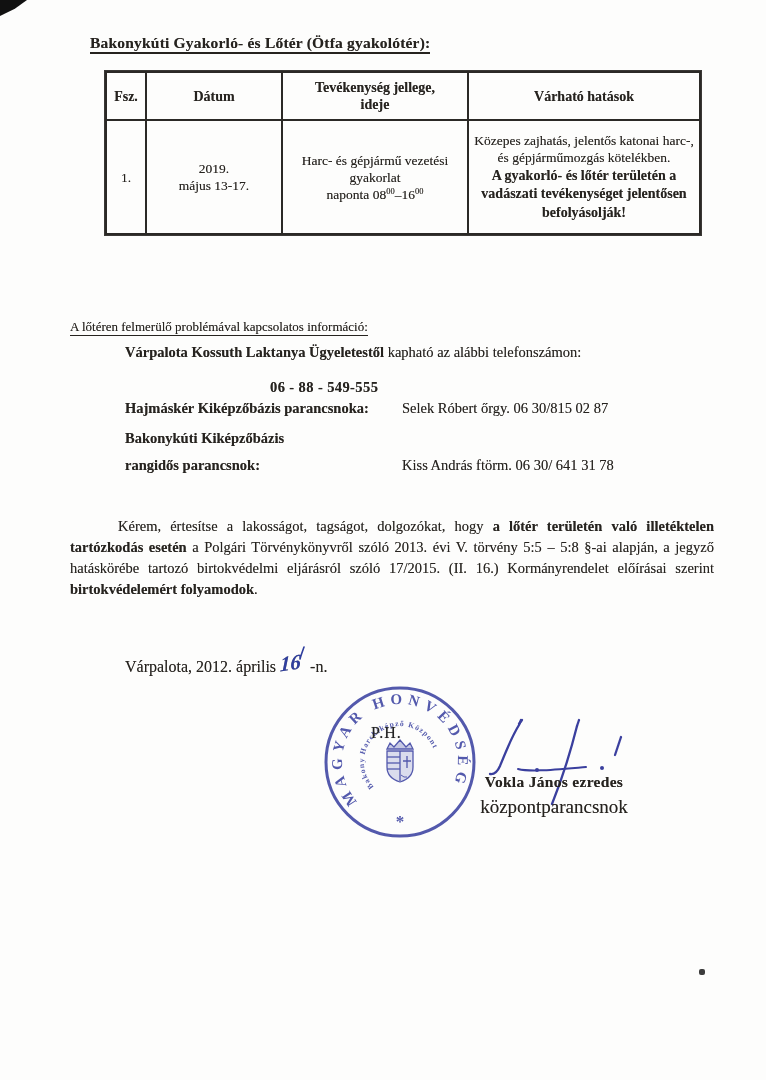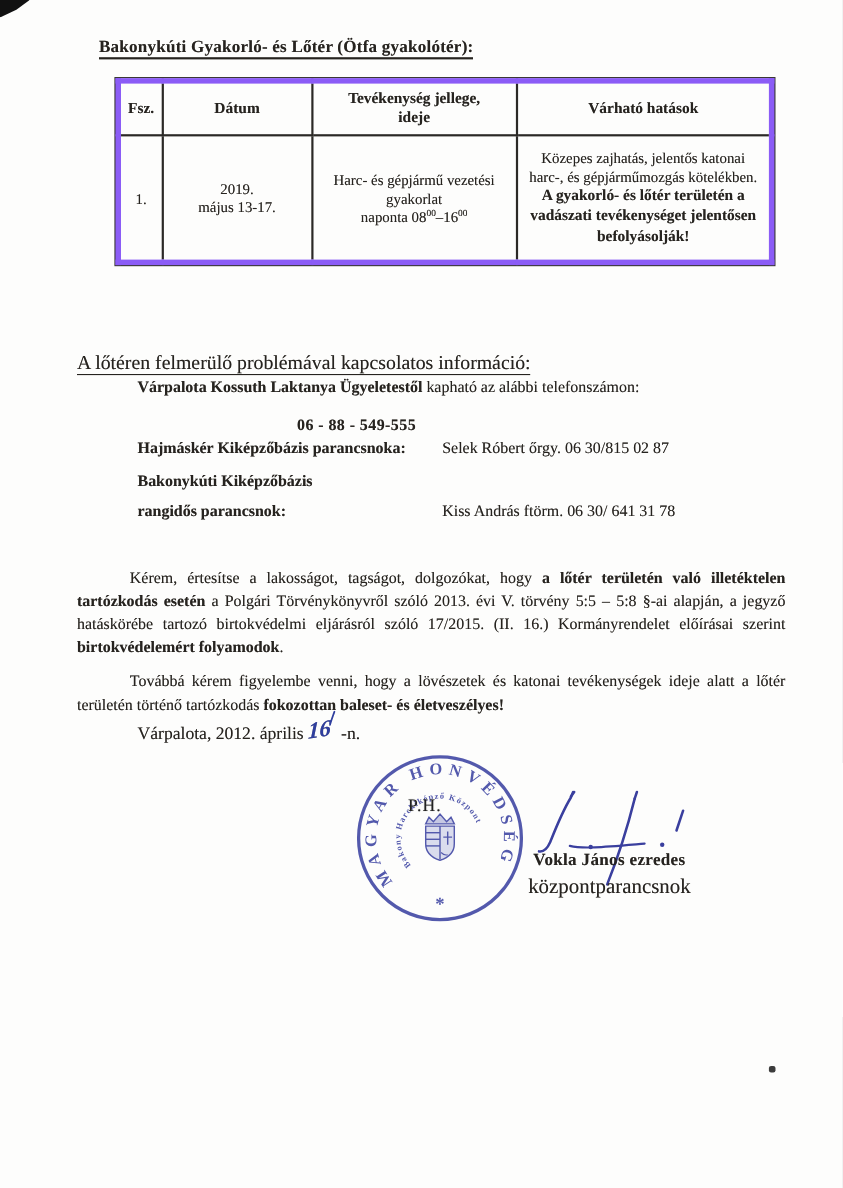--- a/index.html
+++ b/index.html
@@ -40,40 +40,40 @@
   .sched-table{
     position:absolute;left:105px;top:71px;
     border-collapse:collapse;table-layout:fixed;
     font-size:13.5px;line-height:17px;
   }
   .sched-table td,.sched-table th{
     border:2.2px solid #2b2926;
     text-align:center;vertical-align:middle;
     padding:3px 5px;
   }
-  .sched-table{border:5px solid #8b5cf6;box-shadow:0 0 0 1px #3a3835;}
+  .sched-table{border:1px solid #8b5cf6;box-shadow:0 0 0 1px #3a3835;}
   .sched-table th{font-size:14px;font-weight:bold;height:40px;}
   .col-fsz{width:40px;}
   .col-datum{width:136px;}
   .col-activity{width:186px;}
   .col-effects{width:232px;}
   .preline{white-space:pre-line;}
   .body-row td{height:106px;}
   .effects-normal{display:block;}
   .effects-bold{display:block;font-weight:bold;font-size:14px;line-height:18.5px;margin-top:1px;}
   sup.hrs{font-size:8.5px;vertical-align:super;line-height:0;text-align:right;}
   
   .para{
     position:absolute;left:70px;width:644px;
     font-size:14.5px;line-height:21px;text-align:justify;
   }
   .p-international{top:246px;font-weight:bold;letter-spacing:.3px;line-height:22px;}
   .info-heading{
     position:absolute;left:70px;top:319px;
-    font-size:18px;
+    font-size:13px;
   }
   .info-heading span{border-bottom:1.4px solid var(--ink);padding-bottom:1px;}
   .duty-line{position:absolute;left:125px;top:344px;font-size:14.5px;}
   .phone-line{position:absolute;left:270px;top:379px;font-size:14.5px;font-weight:bold;letter-spacing:.4px;}
   .contact-row{position:absolute;left:125px;font-size:14.5px;white-space:nowrap;}
   .contact-row .lbl{display:inline-block;width:277px;font-weight:bold;}
   .contact-row .val{display:inline-block;}
   .p-request{top:501px;}
   .p-danger{top:595px;}
   .indent{text-indent:48px;}
@@ -166,21 +166,20 @@
   </div>
   <div class="contact-row txt" style="top:430px">
     <span class="lbl">Bakonykúti Kiképzőbázis</span><span class="val"></span>
   </div>
   <div class="contact-row txt" style="top:457px">
     <span class="lbl">rangidős parancsnok:</span><span class="val">Kiss András ftörm.  06 30/ 641 31 78</span>
   </div>
 
   <p class="para p-request indent txt"><span>Kérem, értesítse a lakosságot, tagságot, dolgozókat, hogy </span><span class="b">a lőtér területén való illetéktelen tartózkodás esetén</span><span> a Polgári Törvénykönyvről szóló 2013. évi V. törvény 5:5 – 5:8 §-ai alapján, a jegyző hatáskörébe tartozó birtokvédelmi eljárásról szóló 17/2015. (II. 16.) Kormányrendelet előírásai szerint </span><span class="b">birtokvédelemért folyamodok</span><span>.</span></p>
 
-  <p class="para p-danger indent txt"><span>Továbbá kérem figyelembe venni, hogy a lövészetek és katonai tevékenységek ideje alatt a lőtér területén történő tartózkodás </span><span class="b">fokozottan baleset- és életveszélyes!</span></p>
 
   <div class="date-line txt">
     <span>Várpalota, 2012. április</span><span class="handwritten-day">16</span><svg class="pen-tick" width="8" height="14" viewBox="0 0 8 14">
         <path d="M2,13 C3,9 5,4 6,1" stroke="#2f3e9e" stroke-width="1.6" fill="none" stroke-linecap="round"></path>
       </svg><span>-n.</span>
   </div>
 
   <svg class="stamp-box" viewBox="0 0 158 158" width="158" height="158">
     <g opacity="0.88">
       <circle cx="79" cy="79" r="74" fill="none" stroke="#3c43a2" stroke-width="3"></circle>

